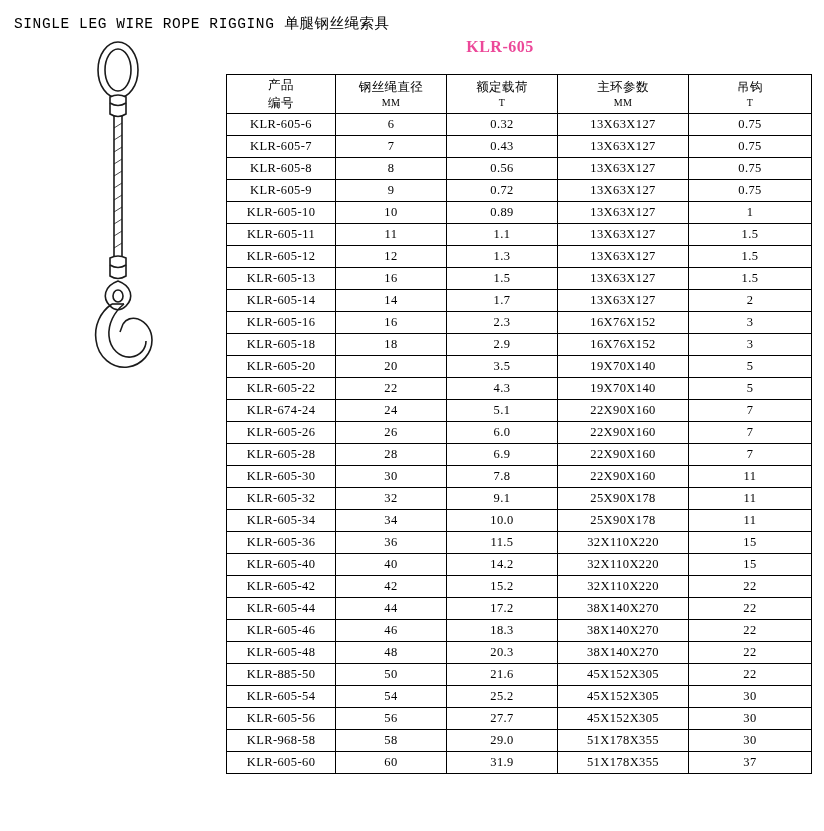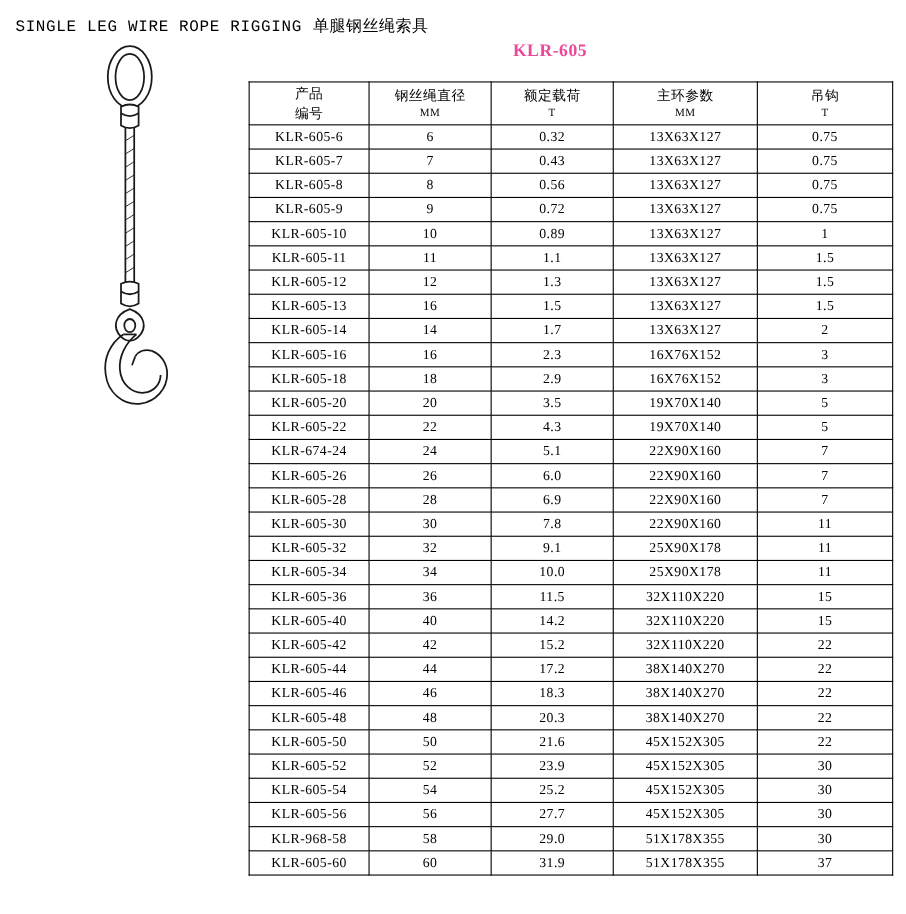--- a/index.html
+++ b/index.html
@@ -332,32 +332,25 @@
         <td class="col-4">22</td>
       </tr>
       <tr>
         <td class="col-0">KLR-605-48</td>
         <td class="col-1">48</td>
         <td class="col-2">20.3</td>
         <td class="col-3">38X140X270</td>
         <td class="col-4">22</td>
       </tr>
       <tr>
-        <td class="col-0">KLR-605-50</td>
+        <td class="col-0">KLR-885-50</td>
         <td class="col-1">50</td>
         <td class="col-2">21.6</td>
         <td class="col-3">45X152X305</td>
         <td class="col-4">22</td>
-      </tr>
-      <tr>
-        <td class="col-0">KLR-605-52</td>
-        <td class="col-1">52</td>
-        <td class="col-2">23.9</td>
-        <td class="col-3">45X152X305</td>
-        <td class="col-4">30</td>
       </tr>
       <tr>
         <td class="col-0">KLR-605-54</td>
         <td class="col-1">54</td>
         <td class="col-2">25.2</td>
         <td class="col-3">45X152X305</td>
         <td class="col-4">30</td>
       </tr>
       <tr>
         <td class="col-0">KLR-605-56</td>

